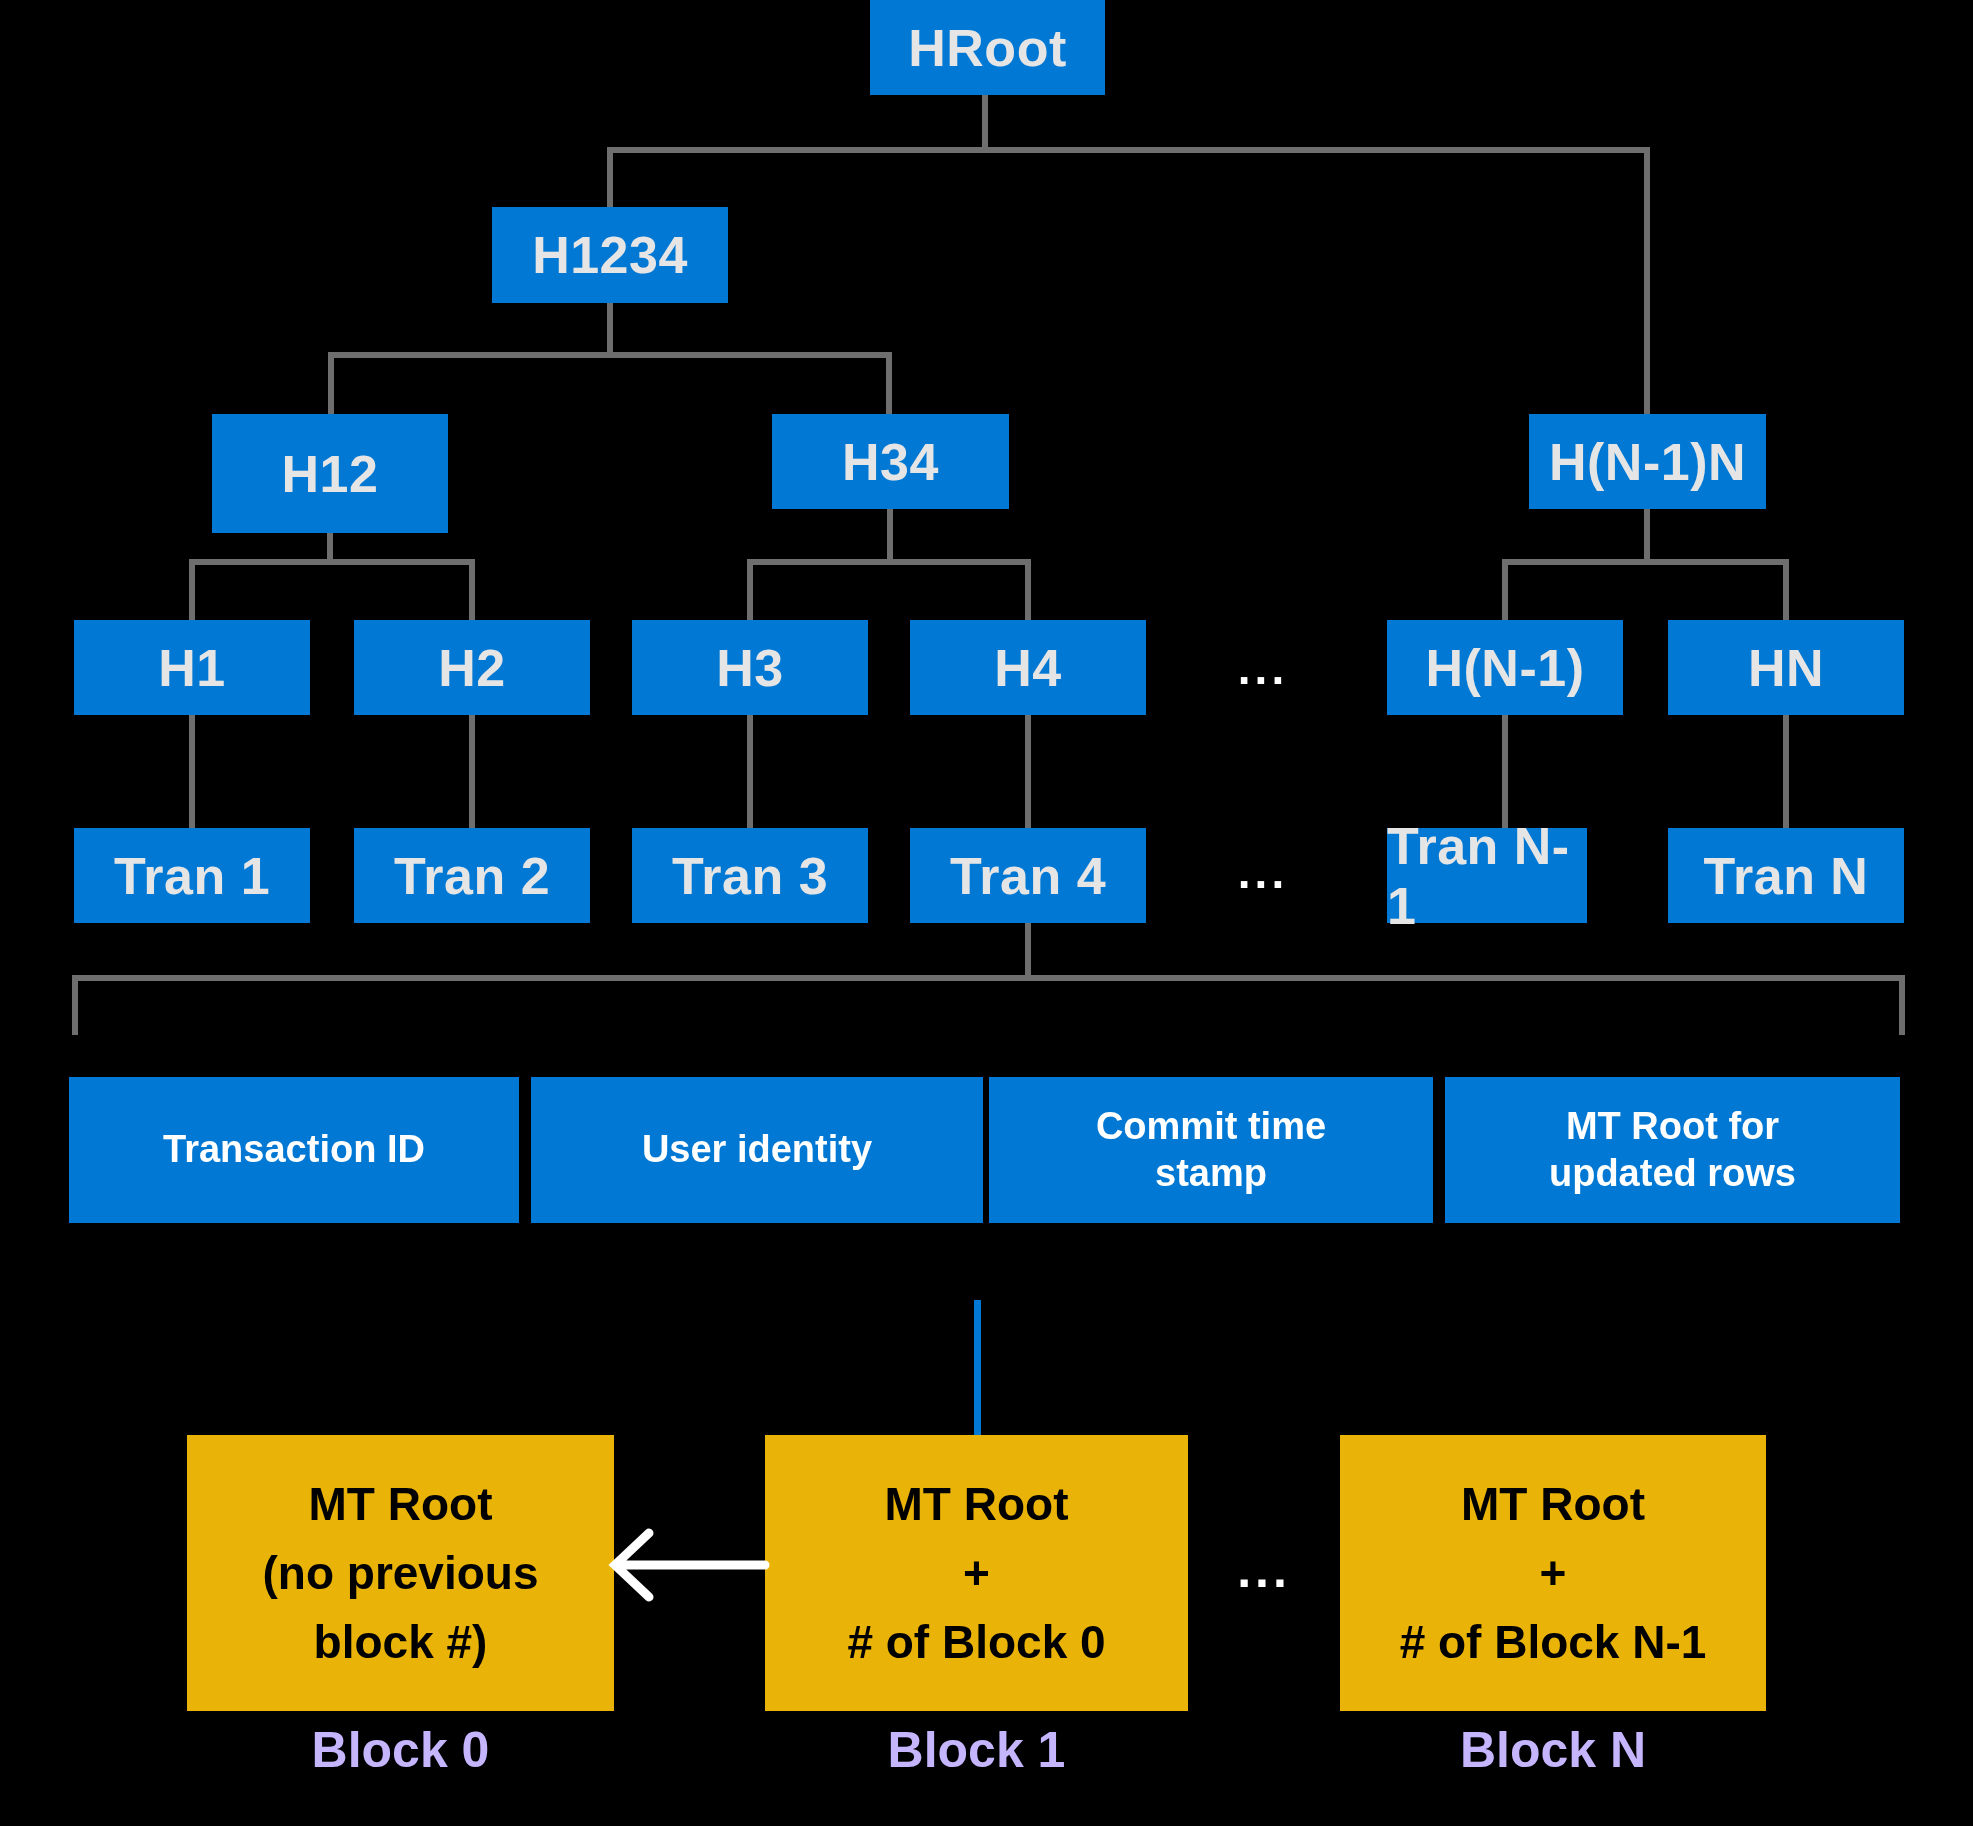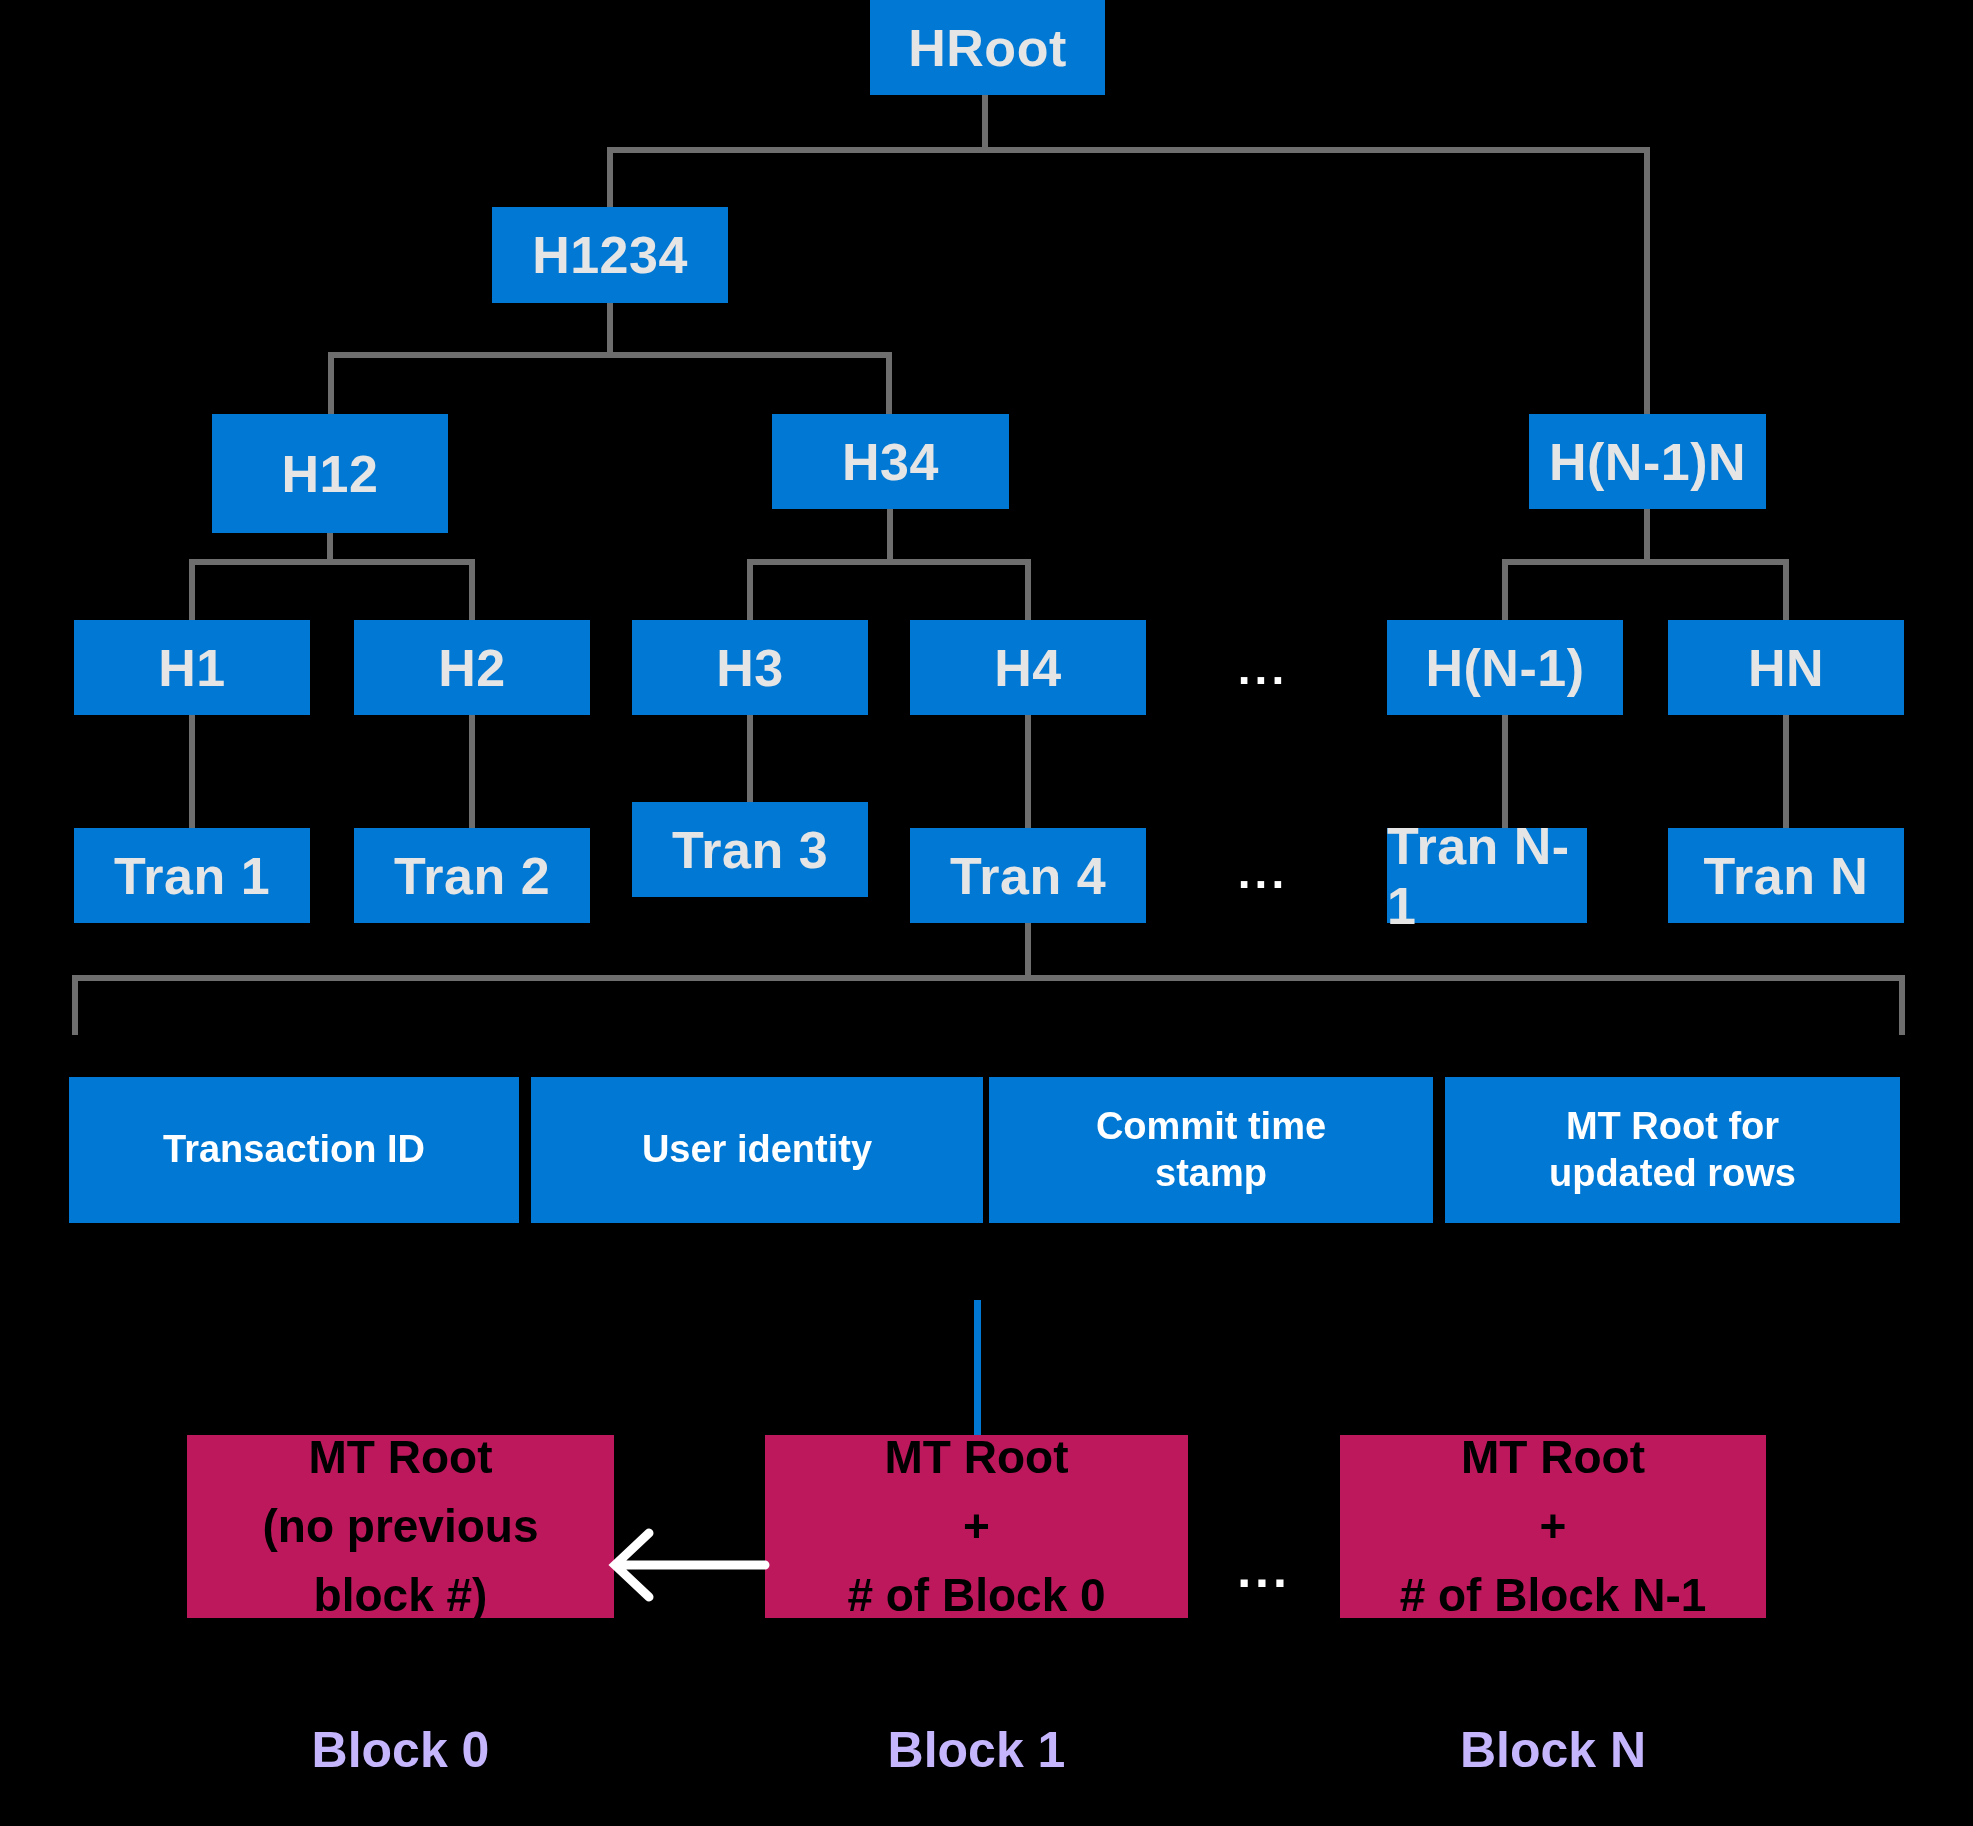--- a/index.html
+++ b/index.html
@@ -15,21 +15,21 @@
   .hline,.vline{position:absolute;background:#6E6E6E;}
   .hline{height:6px;}
   .vline{width:6px;}
   .bline{position:absolute;width:7px;background:#0078D4;}
   .field{
     position:absolute;top:1077px;height:146px;background:#0078D4;color:#fff;
     display:flex;align-items:center;justify-content:center;text-align:center;
     font-size:38px;font-weight:700;white-space:pre-line;line-height:1.25;
   }
   .block{
-    position:absolute;top:1435px;height:183px;background:#be185d;color:#000;
+    position:absolute;top:1435px;height:276px;background:#eab308;color:#000;
     display:flex;align-items:center;justify-content:center;text-align:center;
     font-size:46px;font-weight:700;white-space:pre-line;line-height:1.5;
   }
   .caption{
     position:absolute;top:1718px;height:64px;color:#c4b5fd;
     display:flex;align-items:center;justify-content:center;
     font-size:50px;font-weight:700;
   }
   .dots{
     position:absolute;width:120px;height:60px;color:#fff;
@@ -118,21 +118,21 @@
   <div class="node" style="left:1668px;top:620px;width:236px;height:95px">
       <span>HN</span>
     </div>
 
   <div class="node" style="left:74px;top:828px;width:236px;height:95px">
       <span>Tran 1</span>
     </div>
   <div class="node" style="left:354px;top:828px;width:236px;height:95px">
       <span>Tran 2</span>
     </div>
-  <div class="node" style="left:632px;top:802px;width:236px;height:95px">
+  <div class="node" style="left:632px;top:828px;width:236px;height:95px">
       <span>Tran 3</span>
     </div>
   <div class="node" style="left:910px;top:828px;width:236px;height:95px">
       <span>Tran 4</span>
     </div>
   <div class="dots" style="left:1203px;top:842px">...</div>
   <div class="node" style="left:1387px;top:828px;width:200px;height:95px">
       <span>Tran N-1</span>
     </div>
   <div class="node" style="left:1668px;top:828px;width:236px;height:95px">

